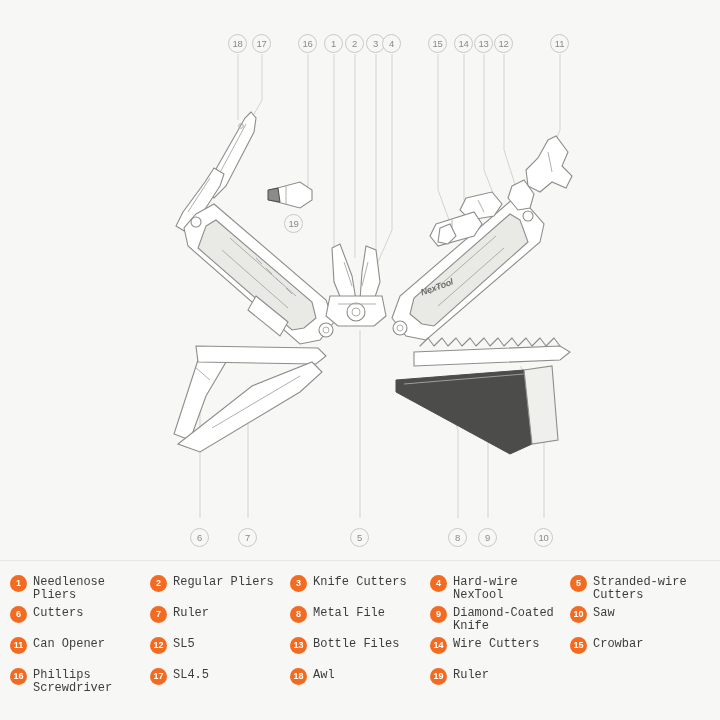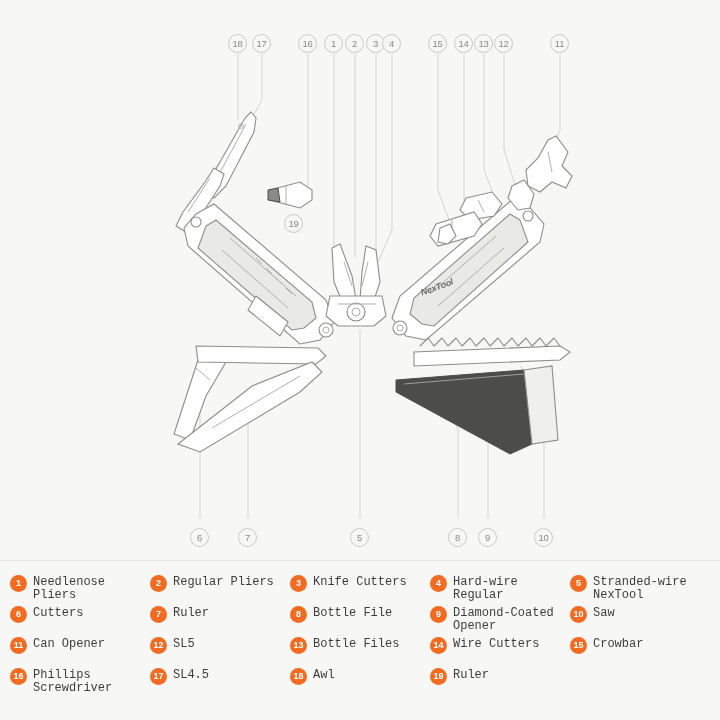--- a/index.html
+++ b/index.html
@@ -255,42 +255,42 @@
       <div class="legend-item">
         <span class="badge">2</span>
         <span class="legend-label">Regular Pliers</span>
       </div>
       <div class="legend-item">
         <span class="badge">3</span>
         <span class="legend-label">Knife Cutters</span>
       </div>
       <div class="legend-item">
         <span class="badge">4</span>
-        <span class="legend-label">Hard-wire Regular</span>
+        <span class="legend-label">Hard-wire NexTool</span>
       </div>
       <div class="legend-item">
         <span class="badge">5</span>
-        <span class="legend-label">Stranded-wire NexTool</span>
+        <span class="legend-label">Stranded-wire Cutters</span>
       </div>
 
       <div class="legend-item">
         <span class="badge">6</span>
         <span class="legend-label">Cutters</span>
       </div>
       <div class="legend-item">
         <span class="badge">7</span>
         <span class="legend-label">Ruler</span>
       </div>
       <div class="legend-item">
         <span class="badge">8</span>
-        <span class="legend-label">Bottle File</span>
+        <span class="legend-label">Metal File</span>
       </div>
       <div class="legend-item">
         <span class="badge">9</span>
-        <span class="legend-label">Diamond-Coated Opener</span>
+        <span class="legend-label">Diamond-Coated Knife</span>
       </div>
       <div class="legend-item">
         <span class="badge">10</span>
         <span class="legend-label">Saw</span>
       </div>
 
       <div class="legend-item">
         <span class="badge">11</span>
         <span class="legend-label">Can Opener</span>
       </div>

